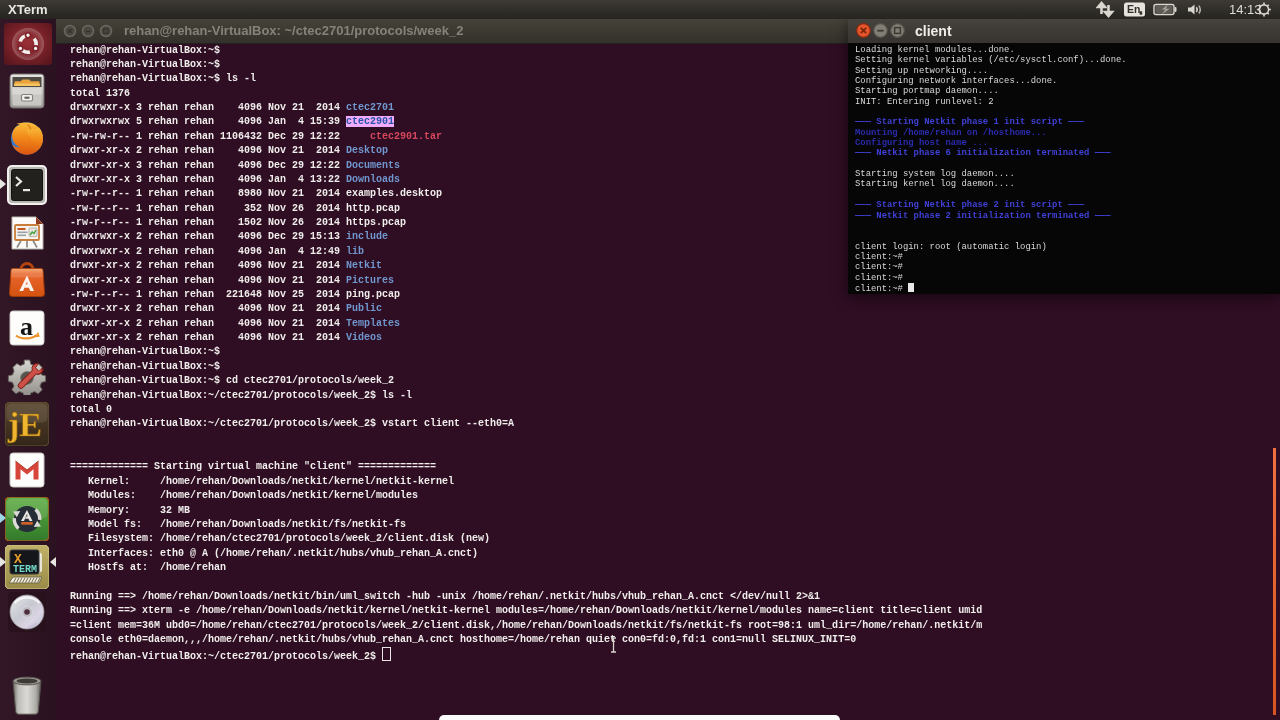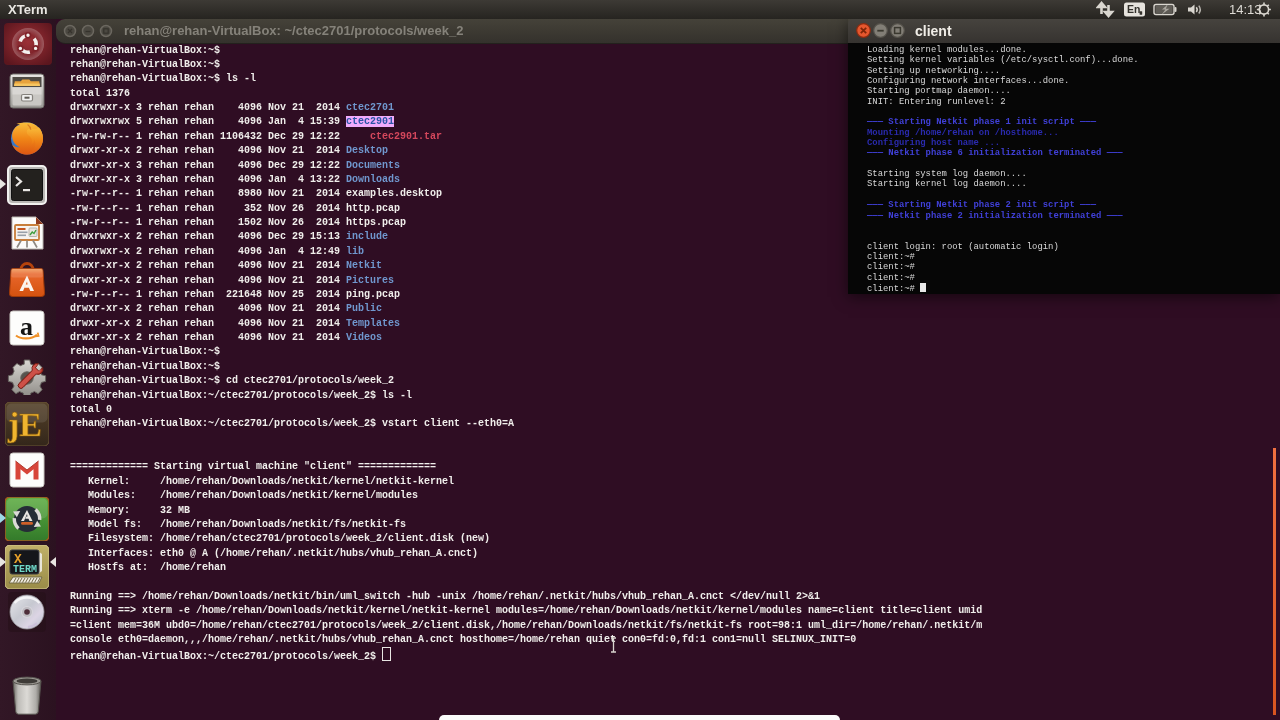--- a/index.html
+++ b/index.html
@@ -1,32 +1,32 @@
 <!DOCTYPE html>
 <html><head><meta charset="utf-8">
 <style>
 html,body{margin:0;padding:0;width:1280px;height:720px;overflow:hidden;background:#2D0D22;font-family:"Liberation Sans",sans-serif;-webkit-font-smoothing:antialiased;}
 #panel{position:absolute;left:0;top:0;width:1280px;height:19px;background:linear-gradient(#3D3A35,#262420);z-index:30;}
 #panel .app{position:absolute;left:8px;top:2px;color:#E9E7E2;font-size:13px;font-weight:bold;}
 #panel .clock{position:absolute;left:1212px;top:2px;color:#DDDAD4;font-size:13px;margin-left:17px;}
 #launcher{position:absolute;left:0;top:19px;width:56px;height:701px;background:linear-gradient(90deg,#321726,#2B1220);z-index:20;}
 #licons{position:absolute;left:0;top:0;width:56px;height:720px;z-index:25;}
 #term{position:absolute;left:56px;top:19px;width:1224px;height:701px;background:#2F0D23;z-index:1;}
-#termbar{position:absolute;left:56px;top:19px;width:1224px;height:24px;background:linear-gradient(#454239,#34312C);border-bottom:1px solid #23211D;z-index:2;border-radius:9px;}
+#termbar{position:absolute;left:56px;top:19px;width:1224px;height:24px;background:linear-gradient(#454239,#34312C);border-bottom:1px solid #23211D;z-index:2;}
 #termbar .t{position:absolute;left:68px;top:4px;color:#85827A;font-size:13px;font-weight:bold;}
 pre{margin:0;font-family:"Liberation Mono",monospace;}
 #mainpre{position:absolute;left:70px;top:43.5px;font-size:10px;line-height:14.37px;font-weight:bold;color:#F0EEEB;z-index:3;}
 .b{color:#7097CE;}
 .r{color:#D4475C;margin-left:24px;}
 .g{background:#f0abfc;color:#2B56A8;}
 #client{position:absolute;left:848px;top:19px;width:432px;height:275px;z-index:10;box-shadow:0 3px 14px rgba(0,0,0,.55);}
 #cbar{position:absolute;left:0;top:0;width:439px;height:24px;background:linear-gradient(#46433E,#363330);border-radius:5px 0 0 0;}
 #cbar .t{position:absolute;left:67px;top:4px;color:#F0EDE7;font-size:14px;font-weight:bold;}
 #cbody{position:absolute;left:0;top:24px;width:432px;height:251px;background:#060606;}
-#clientpre{position:absolute;left:19px;top:2px;font-size:8.9px;line-height:10.35px;color:#D9D9D9;}
+#clientpre{position:absolute;left:7px;top:2px;font-size:8.9px;line-height:10.35px;color:#D9D9D9;}
 .cb{color:#4040D8;font-weight:bold;}
 .cd{color:#2A2AAE;font-weight:bold;}
 .cur{display:inline-block;width:5.3px;height:9.5px;background:#E8E8E8;vertical-align:-1.5px;}
 .hcur{display:inline-block;width:7px;height:12px;border:1px solid #E8E6E3;vertical-align:-2px;}
 #scroll{position:absolute;left:1273px;top:448px;width:3px;height:267px;background:linear-gradient(#F07040,#D85520);z-index:4;}
 #tooltip{position:absolute;left:439px;top:715px;width:401px;height:5px;background:#FBFBFB;border-radius:6px 6px 0 0;z-index:40;}
 .marker{position:absolute;width:0;height:0;z-index:25;}
 #ibeam{position:absolute;left:609px;top:636px;z-index:15;}
 </style></head>
 <body>

